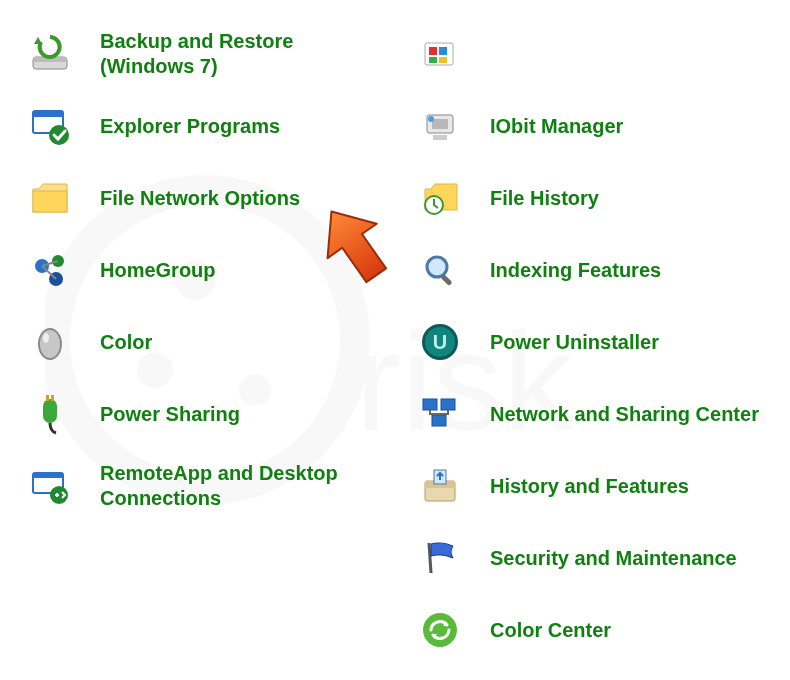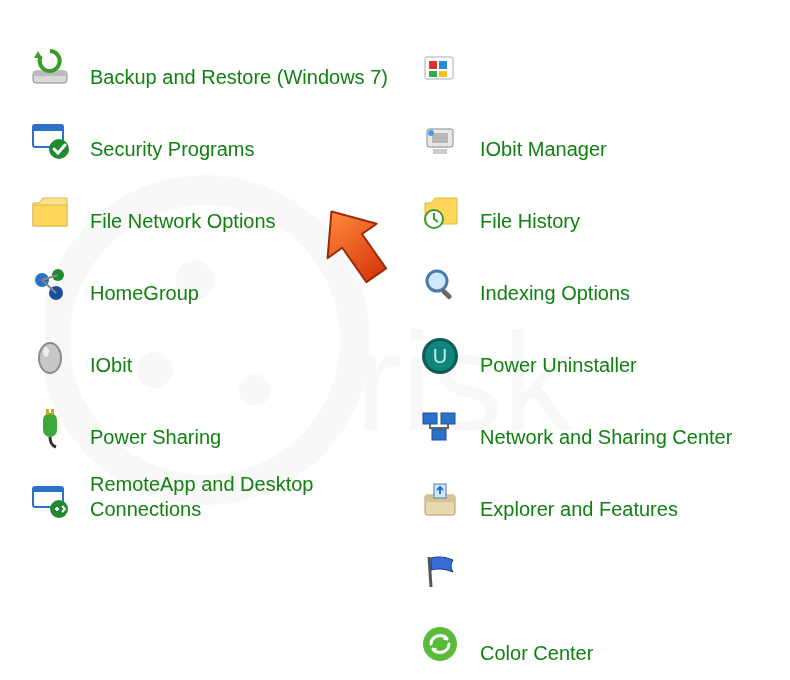--- a/index.html
+++ b/index.html
@@ -30,24 +30,25 @@
   }
   .col {
     display: flex;
     flex-direction: column;
     gap: 0;
   }
   .col-a { width: 360px; }
   .col-b { width: 360px; }
   .item {
     display: flex;
-    align-items: flex-end;
+    align-items: center;
     min-height: 72px;
-    gap: 18px;
+    gap: 28px;
     cursor: pointer;
+    font-weight: bold;
   }
   .icon-box {
     width: 44px;
     height: 44px;
     flex: 0 0 44px;
     display: flex;
     align-items: center;
     justify-content: center;
   }
   .label {
@@ -90,21 +91,21 @@
       </div>
       <div class="item">
         <span class="icon-box">
           <svg width="42" height="42" viewBox="0 0 42 42">
         <rect x="4" y="6" width="30" height="22" rx="2" fill="#fff" stroke="#2a72c8" stroke-width="2"></rect>
         <rect x="4" y="6" width="30" height="6" fill="#2a72c8"></rect>
         <circle cx="30" cy="30" r="10" fill="#1f8a2f"></circle>
         <path d="M25 30 l4 4 l7 -8" fill="none" stroke="#fff" stroke-width="3" stroke-linecap="round"></path>
       </svg>
         </span>
-        <span class="label">Security Programs</span>
+        <span class="label">Explorer Programs</span>
       </div>
       <div class="item">
         <span class="icon-box">
           <svg width="42" height="42" viewBox="0 0 42 42">
         <path d="M4 12 l6 0 4 -5 24 0 0 28 -34 0 z" fill="#ffe08a" stroke="#d9b84a"></path>
         <rect x="4" y="14" width="34" height="21" fill="#ffd659" stroke="#d9b84a"></rect>
       </svg>
         </span>
         <span class="label">File Network Options</span>
       </div>
@@ -121,21 +122,21 @@
         <span class="label">HomeGroup</span>
       </div>
       <div class="item">
         <span class="icon-box">
           <svg width="42" height="42" viewBox="0 0 42 42">
         <ellipse cx="21" cy="23" rx="12" ry="16" fill="#8a8a8a"></ellipse>
         <ellipse cx="21" cy="23" rx="10" ry="14" fill="#c7c7c7"></ellipse>
         <ellipse cx="17" cy="17" rx="3" ry="5" fill="#fff" opacity="0.7"></ellipse>
       </svg>
         </span>
-        <span class="label">IObit</span>
+        <span class="label">Color</span>
       </div>
       <div class="item">
         <span class="icon-box">
           <svg width="42" height="42" viewBox="0 0 42 42">
         <rect x="14" y="6" width="14" height="24" rx="7" fill="#3aa83a"></rect>
         <rect x="14" y="6" width="14" height="24" rx="7" fill="url(#b)"></rect>
         <rect x="17" y="2" width="3" height="6" fill="#d4a020"></rect>
         <rect x="22" y="2" width="3" height="6" fill="#d4a020"></rect>
         <path d="M21 30 q0 8 6 10" stroke="#333" stroke-width="3" fill="none"></path>
       </svg>
@@ -187,21 +188,21 @@
         </span>
         <span class="label">File History</span>
       </div>
       <div class="item">
         <span class="icon-box">
           <svg width="42" height="42" viewBox="0 0 42 42">
         <circle cx="18" cy="18" r="10" fill="#cfe8ff" stroke="#4a7aaa" stroke-width="3"></circle>
         <rect x="25" y="25" width="12" height="5" rx="2" transform="rotate(45 25 25)" fill="#6a6a6a"></rect>
       </svg>
         </span>
-        <span class="label">Indexing Options</span>
+        <span class="label">Indexing Features</span>
       </div>
       <div class="item">
         <span class="icon-box">
           <svg width="42" height="42" viewBox="0 0 42 42">
         <circle cx="21" cy="21" r="18" fill="#0b5a56"></circle>
         <circle cx="21" cy="21" r="15" fill="#11857d"></circle>
         <text x="21" y="28" font-size="20" text-anchor="middle" fill="#b8f0e8" font-family="Arial">U</text>
       </svg>
         </span>
         <span class="label">Power Uninstaller</span>
@@ -219,29 +220,30 @@
       </div>
       <div class="item">
         <span class="icon-box">
           <svg width="42" height="42" viewBox="0 0 42 42">
         <rect x="6" y="16" width="30" height="20" rx="2" fill="#e8d8b0" stroke="#b89a60"></rect>
         <rect x="6" y="16" width="30" height="7" fill="#d8c490"></rect>
         <rect x="15" y="5" width="12" height="14" fill="#cfe8ff" stroke="#4a7aaa"></rect>
         <path d="M21 8 v7 m-3 -4 l3 -3 3 3" stroke="#2a72c8" stroke-width="2" fill="none"></path>
       </svg>
         </span>
-        <span class="label">Explorer and Features</span>
+        <span class="label">History and Features</span>
       </div>
       <div class="item">
         <span class="icon-box">
           <svg width="42" height="42" viewBox="0 0 42 42">
         <path d="M10 6 l2 30" stroke="#555" stroke-width="3"></path>
         <path d="M12 7 q10 -3 22 2 q-4 6 0 12 q-12 -5 -22 -2 z" fill="#3a6ad8" stroke="#1a3a88"></path>
       </svg>
         </span>
+        <span class="label">Security and Maintenance</span>
       </div>
       <div class="item">
         <span class="icon-box">
           <svg width="42" height="42" viewBox="0 0 42 42">
         <circle cx="21" cy="21" r="17" fill="#5aba3a"></circle>
         <path d="M12 21 a9 9 0 0 1 16 -5 M30 21 a9 9 0 0 1 -16 5" fill="none" stroke="#fff" stroke-width="3" stroke-linecap="round"></path>
         <path d="M27 12 l2 5 -5 0 z" fill="#fff"></path>
         <path d="M15 30 l-2 -5 5 0 z" fill="#fff"></path>
       </svg>
         </span>

